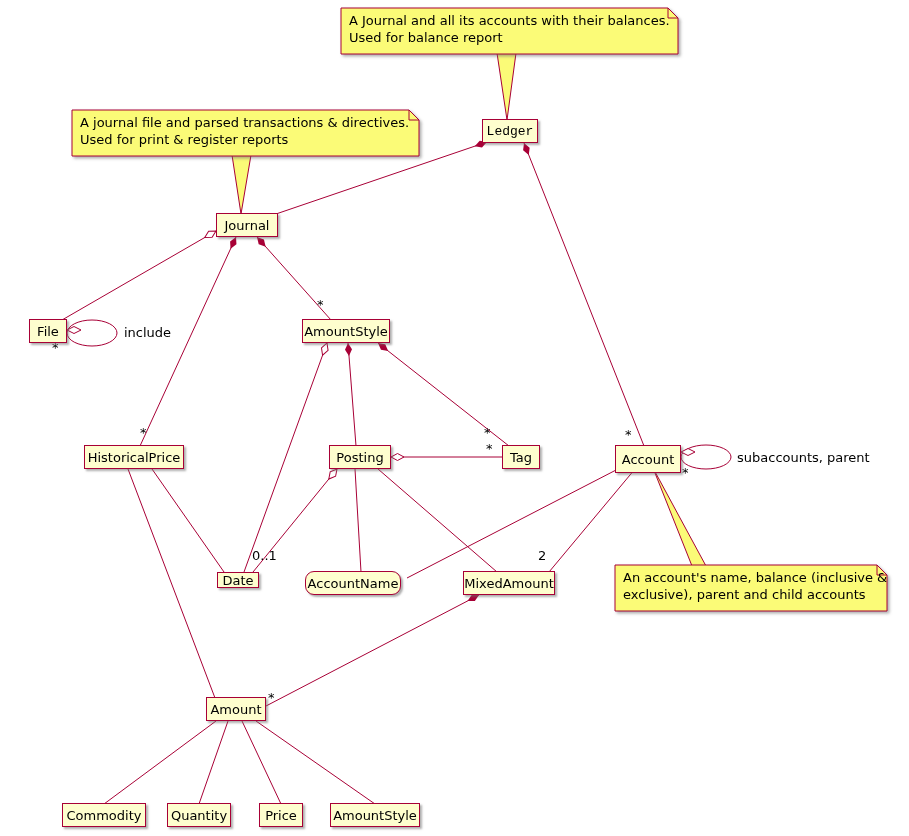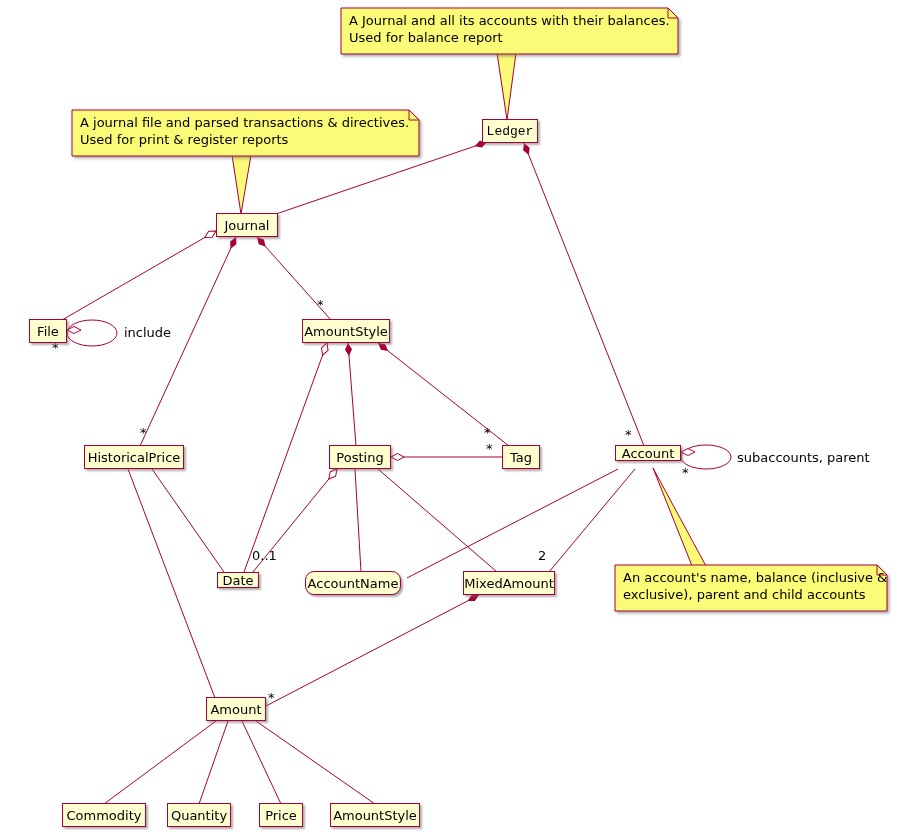--- a/index.html
+++ b/index.html
@@ -96,21 +96,21 @@
     <text x="268" y="702">*</text>
   </svg>
 
   <div class="uml-class" style="left:482px;top:119px;width:56px;height:24px;font-family:Liberation Mono, monospace;">Ledger</div>
   <div class="uml-class" style="left:216px;top:213px;width:62px;height:24px;text-align:right;">Journal</div>
   <div class="uml-class" style="left:29px;top:319px;width:38px;height:24px;">File</div>
   <div class="uml-class" style="left:302px;top:319px;width:88px;height:24px;">AmountStyle</div>
   <div class="uml-class" style="left:84px;top:445px;width:100px;height:24px;">HistoricalPrice</div>
   <div class="uml-class" style="left:329px;top:445px;width:62px;height:24px;">Posting</div>
   <div class="uml-class" style="left:502px;top:445px;width:38px;height:24px;">Tag</div>
-  <div class="uml-class" style="left:615px;top:445px;width:66px;height:16px;">Account</div>
+  <div class="uml-class" style="left:615px;top:445px;width:66px;height:28px;">Account</div>
   <div class="uml-class" style="left:217px;top:572px;width:42px;height:16px;">Date</div>
   <div class="uml-class" style="left:305px;top:571px;width:96px;height:24px;border-radius:9px;">AccountName</div>
   <div class="uml-class" style="left:463px;top:571px;width:92px;height:24px;">MixedAmount</div>
   <div class="uml-class" style="left:206px;top:697px;width:60px;height:24px;">Amount</div>
   <div class="uml-class" style="left:62px;top:803px;width:84px;height:24px;">Commodity</div>
   <div class="uml-class" style="left:167px;top:803px;width:64px;height:24px;">Quantity</div>
   <div class="uml-class" style="left:259px;top:803px;width:44px;height:24px;">Price</div>
   <div class="uml-class" style="left:330px;top:803px;width:90px;height:24px;">AmountStyle</div>
 
   <div class="note-text" style="left:349px;top:12px;">

